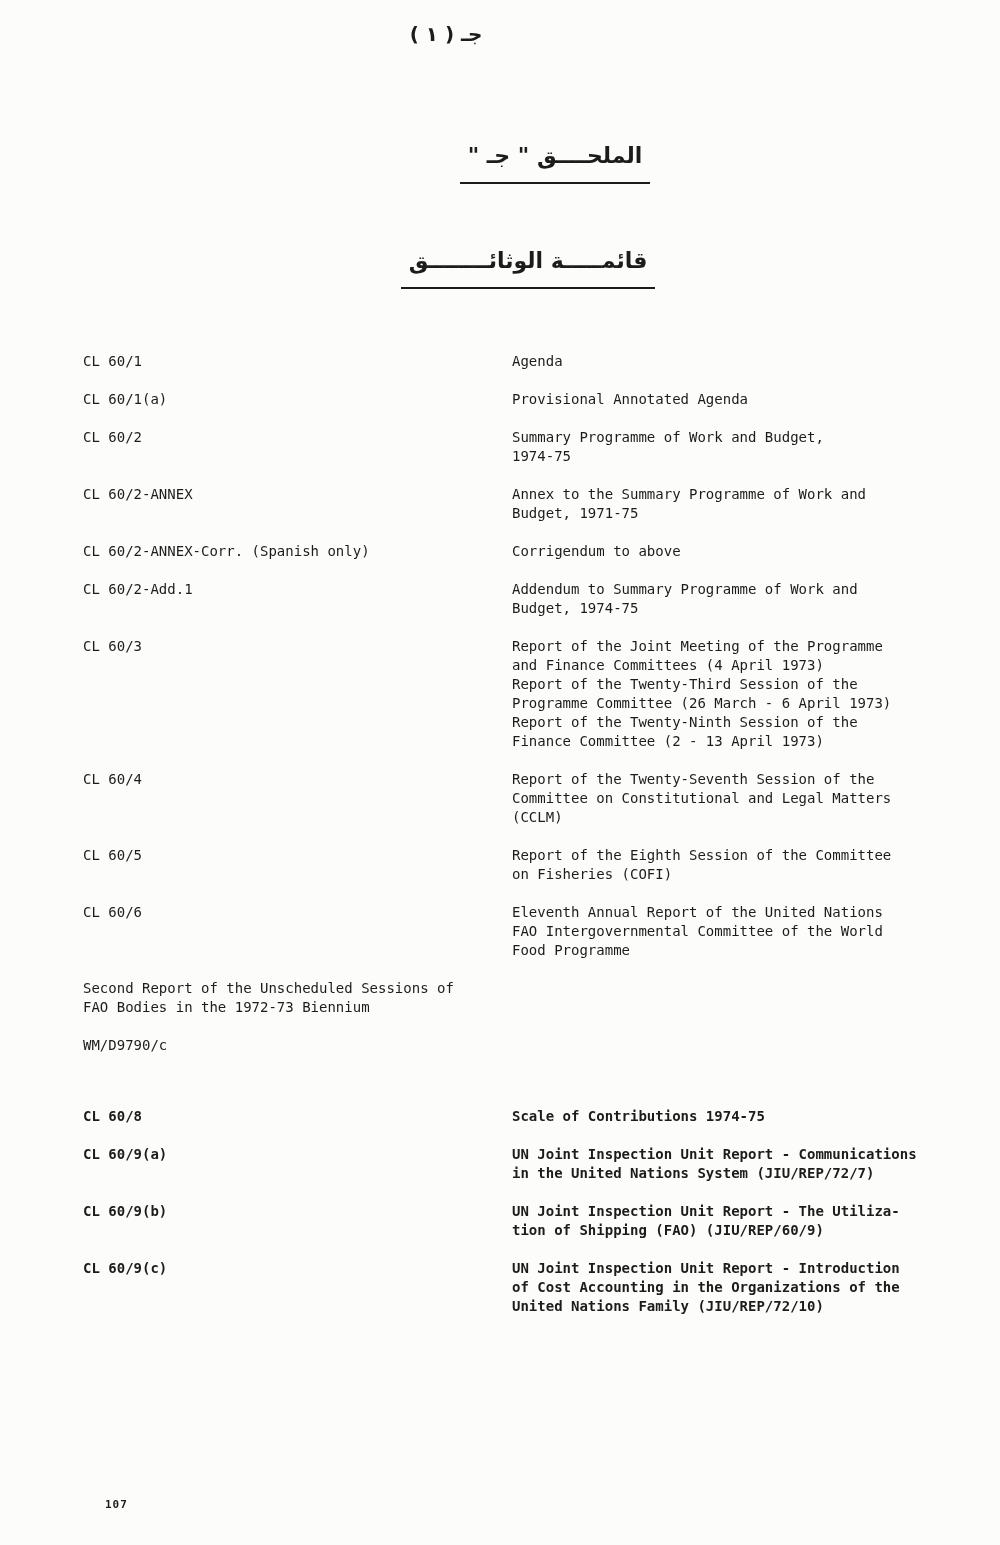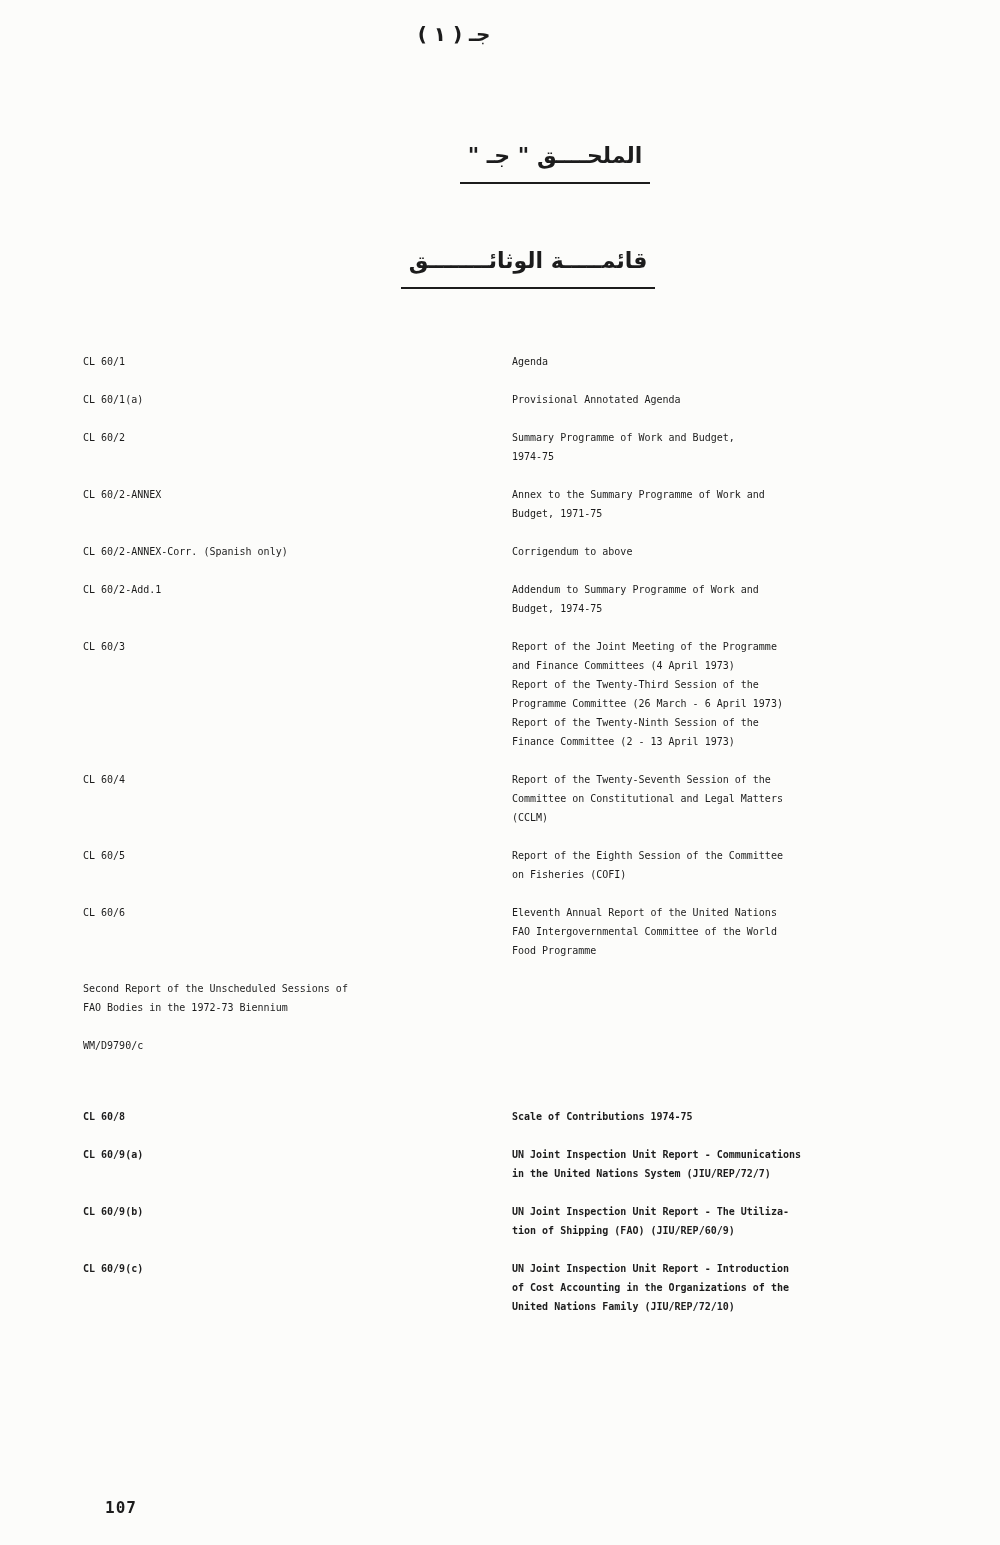--- a/index.html
+++ b/index.html
@@ -10,21 +10,20 @@
     overflow:hidden;
     font-family:"DejaVu Sans Mono","Liberation Mono",monospace;
     color:#1c1c1c;
   }
   .top-marker{
     position:absolute;top:22px;left:0;width:892px;
     text-align:center;
     font-family:"DejaVu Sans",sans-serif;
     font-size:20px;font-weight:bold;
     direction:rtl;
-    padding-left:8px;
   }
   .heading-wrap{
     position:absolute;left:0;width:1000px;text-align:center;
     font-family:"DejaVu Sans",sans-serif;
     direction:rtl;
   }
   .heading-annex{top:143px;}
   .heading-list{top:248px;}
   .heading-inner{
     display:inline-block;
@@ -33,37 +32,37 @@
     border-bottom:2px solid #1c1c1c;
   }
   .heading-annex .heading-inner{transform:translateX(55px);}
   .heading-list .heading-inner{transform:translateX(28px);}
   .doc-list{
     position:absolute;left:83px;top:352px;width:880px;
   }
   .row{
     display:flex;
     margin-bottom:19px;
-    font-size:10px;
+    font-size:14px;
     line-height:19px;
   }
   .row .code{
     width:429px;
     flex:0 0 429px;
     white-space:pre;
   }
   .row .desc{
     flex:1;
     white-space:pre-line;
   }
   .row.bold{font-weight:bold;}
   .row.extra-gap{margin-bottom:52px;}
   .page-number{
     position:absolute;left:105px;top:1498px;
-    font-size:16px;font-weight:bold;
+    font-size:11px;font-weight:bold;
     letter-spacing:1px;
   }
 </style>
 </head>
 <body>
 
 <div class="top-marker">جـ ( ١ )</div>
 
 <div class="heading-wrap heading-annex">
   <span class="heading-inner">الملحــــق " جـ "</span>

